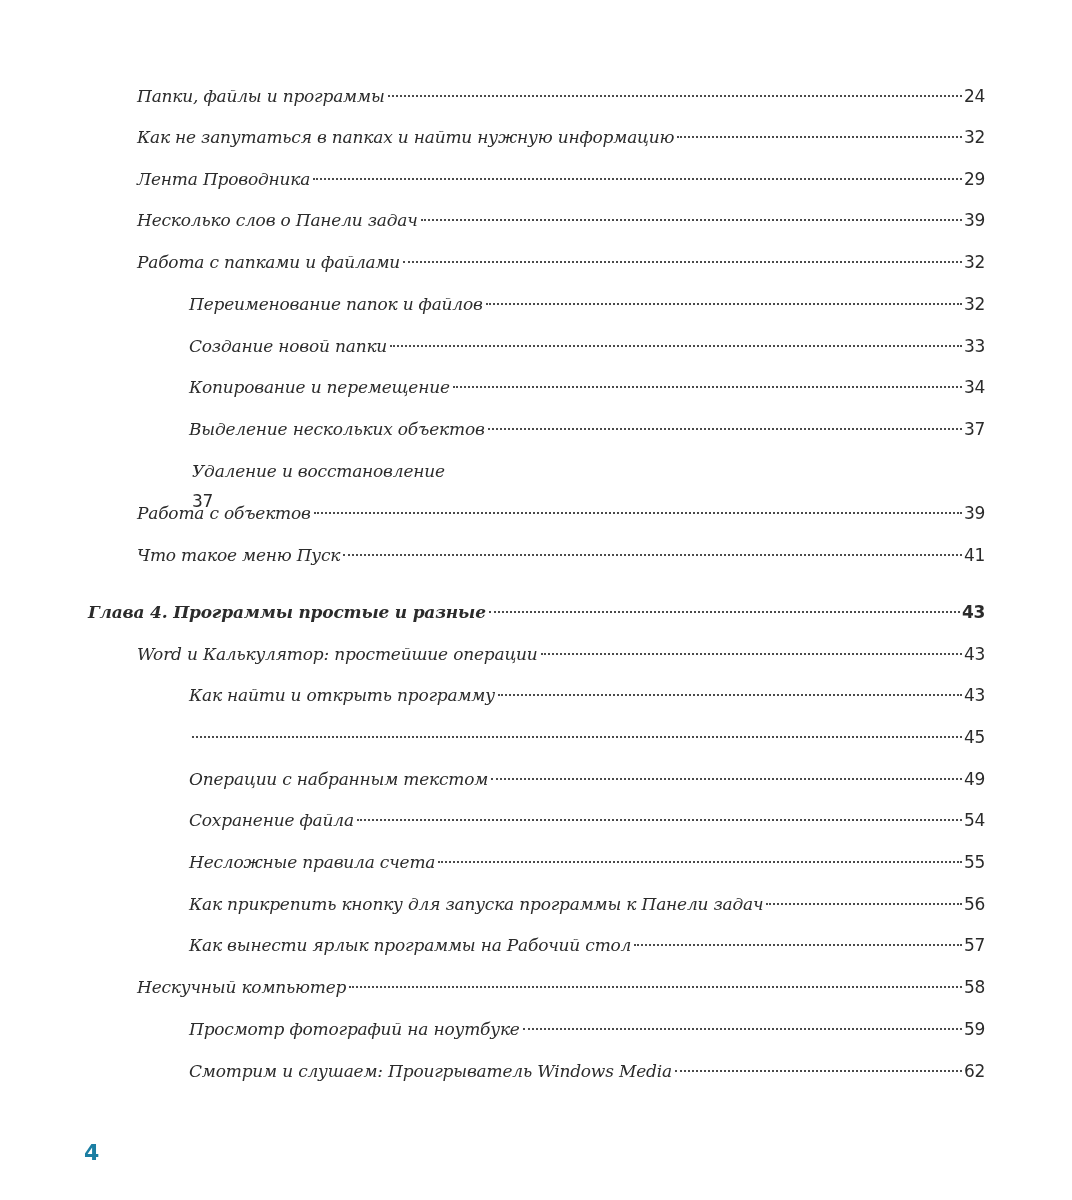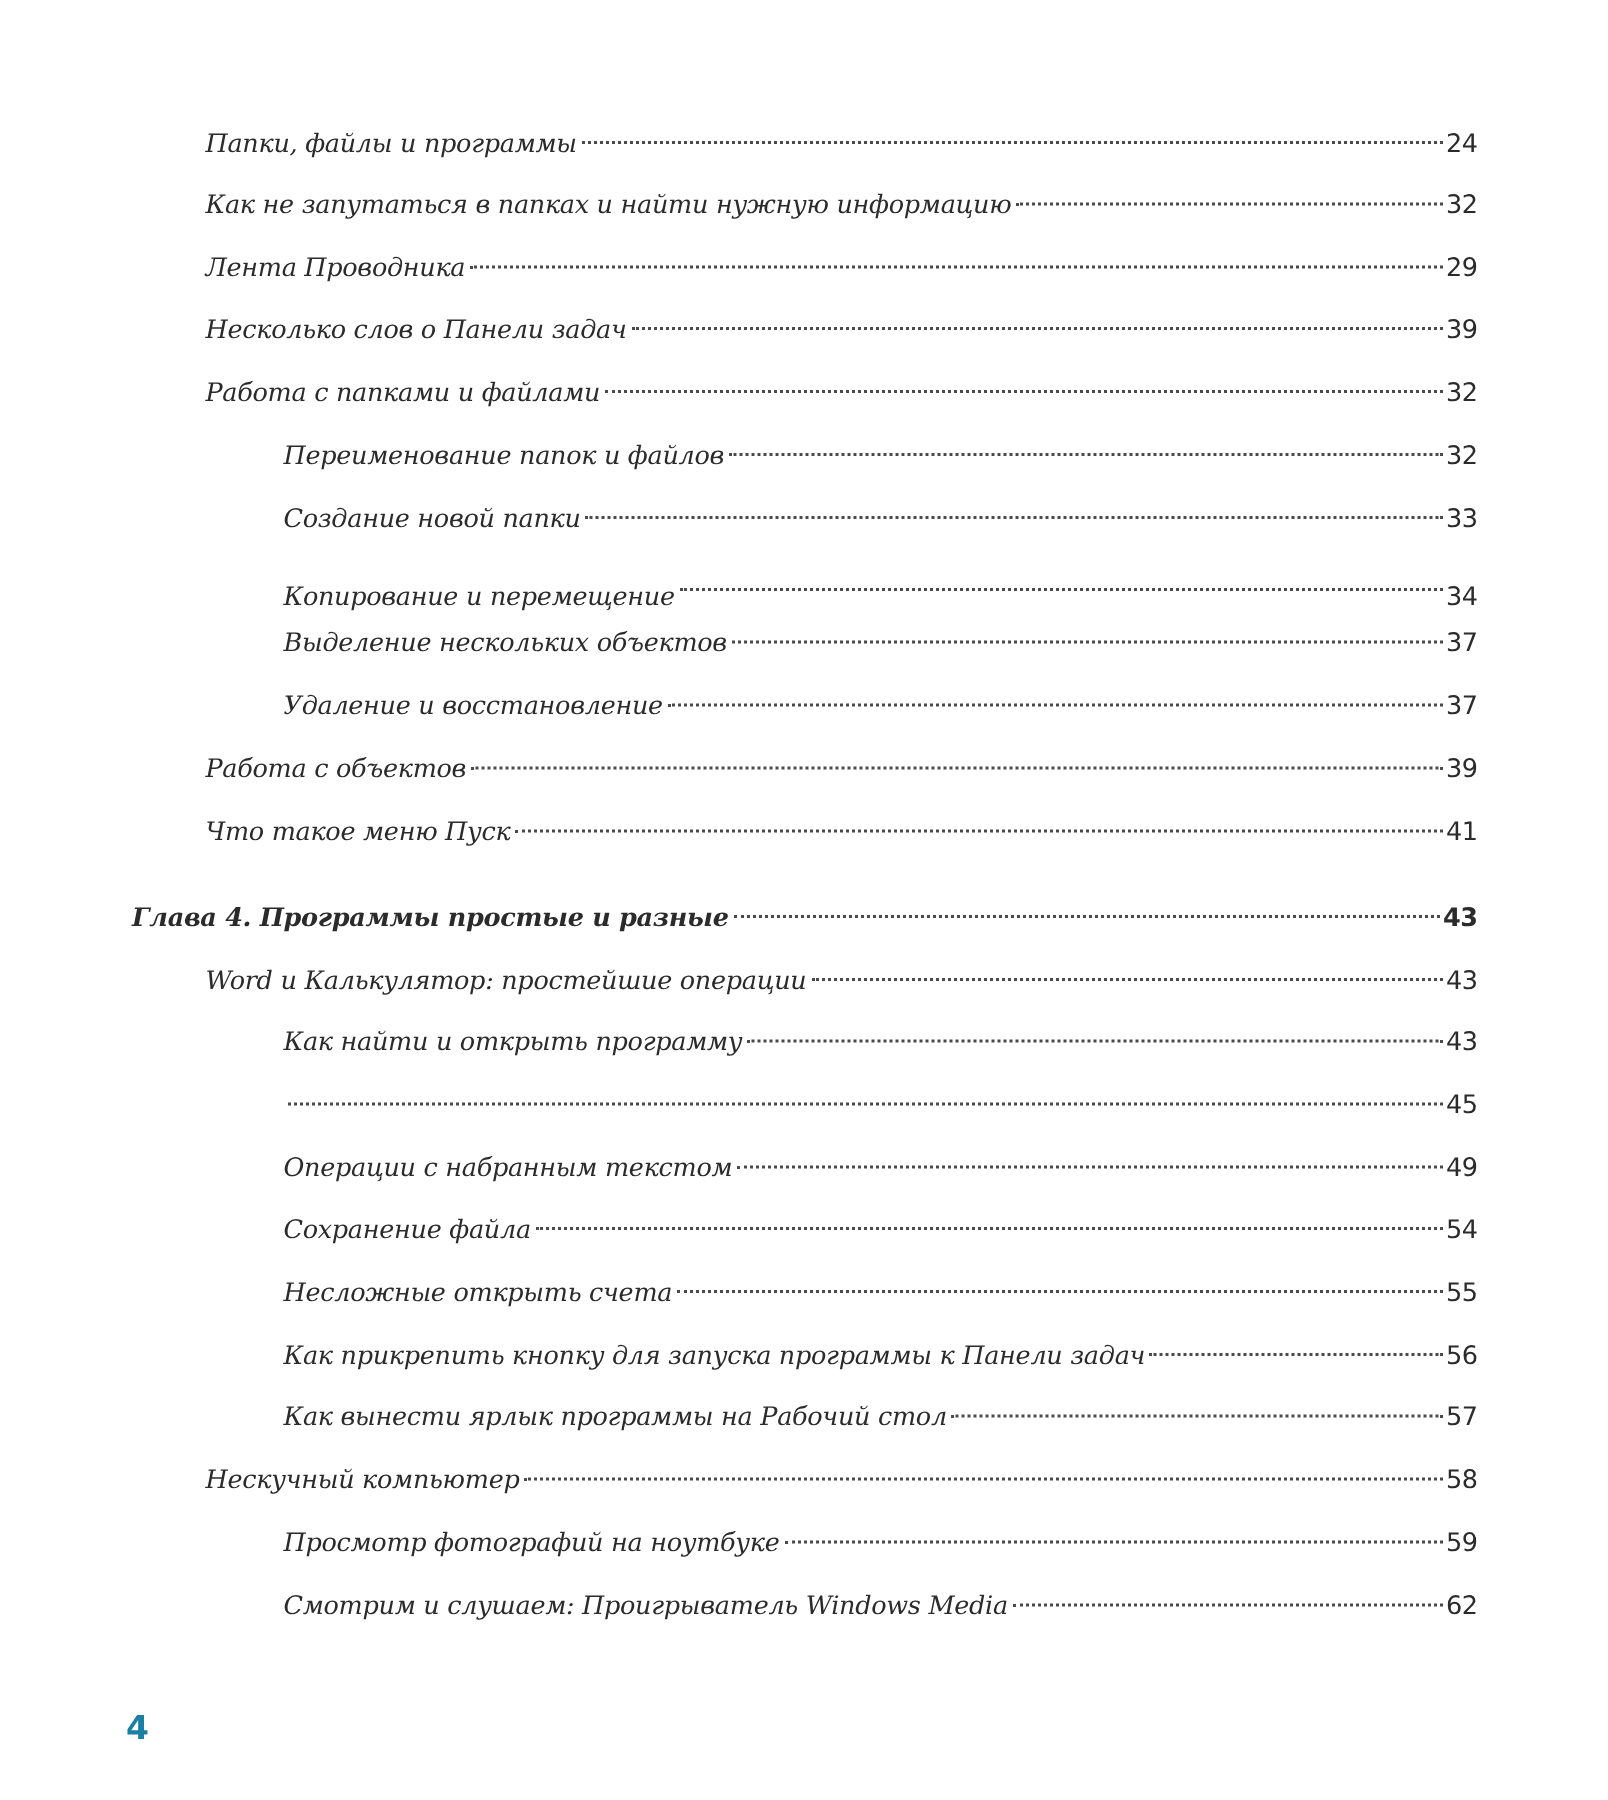--- a/index.html
+++ b/index.html
@@ -96,31 +96,31 @@
     <div class="entry l2" style="top: 290px;">
       <span class="title">Переименование папок и файлов</span>
       <span class="leader"></span>
       <span class="page">32</span>
     </div>
     <div class="entry l2" style="top: 332px;">
       <span class="title">Создание новой папки</span>
       <span class="leader"></span>
       <span class="page">33</span>
     </div>
-    <div class="entry l2" style="top: 384px; align-items: center;">
+    <div class="entry l2" style="top: 373px;">
       <span class="title">Копирование и перемещение</span>
       <span class="leader"></span>
       <span class="page">34</span>
     </div>
     <div class="entry l2" style="top: 415px;">
       <span class="title">Выделение нескольких объектов</span>
       <span class="leader"></span>
       <span class="page">37</span>
     </div>
-    <div class="entry l2" style="top: 457px;">
+    <div class="entry l2" style="top: 457px; flex-direction: column;">
       <span class="title">Удаление и восстановление</span>
       <span class="leader"></span>
       <span class="page">37</span>
     </div>
     <div class="entry l1" style="top: 499px;">
       <span class="title">Работа с объектов</span>
       <span class="leader"></span>
       <span class="page">39</span>
     </div>
     <div class="entry l1" style="top: 541px;">
@@ -151,21 +151,21 @@
       <span class="title">Операции с набранным текстом</span>
       <span class="leader"></span>
       <span class="page">49</span>
     </div>
     <div class="entry l2" style="top: 806px;">
       <span class="title">Сохранение файла</span>
       <span class="leader"></span>
       <span class="page">54</span>
     </div>
     <div class="entry l2" style="top: 848px;">
-      <span class="title">Несложные открыть счета</span>
+      <span class="title">Несложные правила счета</span>
       <span class="leader"></span>
       <span class="page">55</span>
     </div>
     <div class="entry l2" style="top: 890px; justify-content: flex-end;">
       <span class="title">Как прикрепить кнопку для запуска программы к Панели задач</span>
       <span class="leader"></span>
       <span class="page">56</span>
     </div>
     <div class="entry l2" style="top: 931px;">
       <span class="title">Как вынести ярлык программы на Рабочий стол</span>

